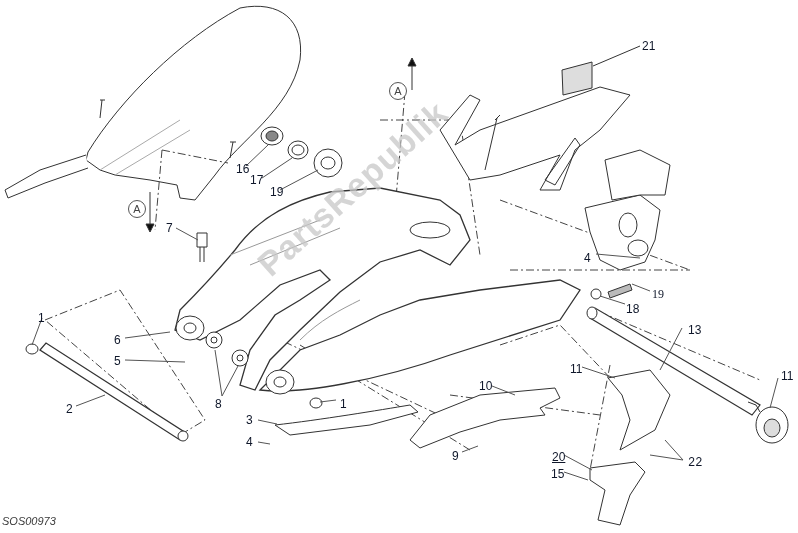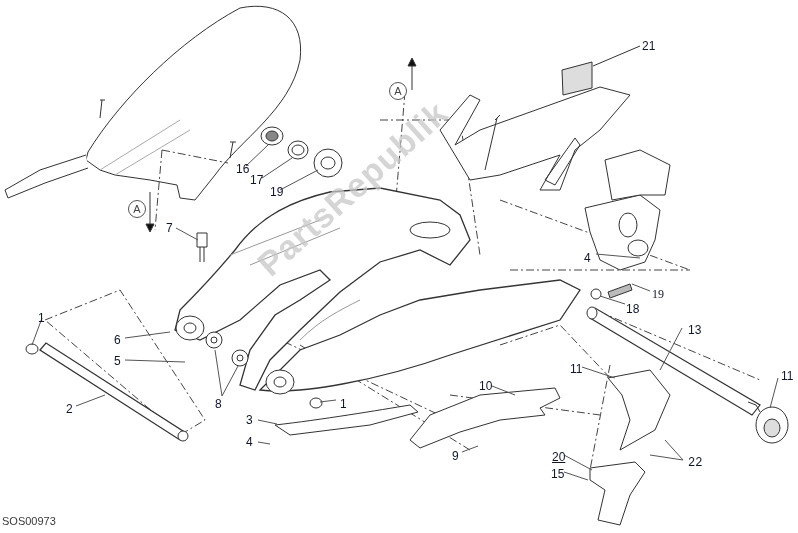--- a/index.html
+++ b/index.html
@@ -1,19 +1,19 @@
 <!DOCTYPE html>
 <html><head>
 <meta charset="utf-8">
 <style>
   html,body{margin:0;padding:0;background:#ffffff;}
   body{width:798px;height:533px;overflow:hidden;position:relative;font-family:"Liberation Sans",sans-serif;}
   #canvas{position:absolute;left:0;top:0;width:798px;height:533px;}
   .lbl{position:absolute;font-size:12px;color:#0f172a;line-height:12px;white-space:nowrap;}
-  .code{position:absolute;left:2px;top:515px;font-size:11px;color:#3a3a3a;}
+  .code{position:absolute;left:2px;top:515px;font-size:11px;color:#3a3a3a;font-style:italic;}
   .wm{position:absolute;left:250px;top:255px;font-size:34px;font-weight:bold;color:#c8c8c8;opacity:0.75;transform:rotate(-42deg);transform-origin:left top;letter-spacing:1px;}
   .circA{position:absolute;width:16px;height:16px;border:1px solid #555;border-radius:50%;font-size:11px;color:#444;text-align:center;line-height:16px;background:#fff;}
   svg{position:absolute;left:0;top:0;}
 </style>
 </head>
 <body>
 
 <div id="canvas">
 
 <svg width="798" height="533" viewBox="0 0 798 533">

